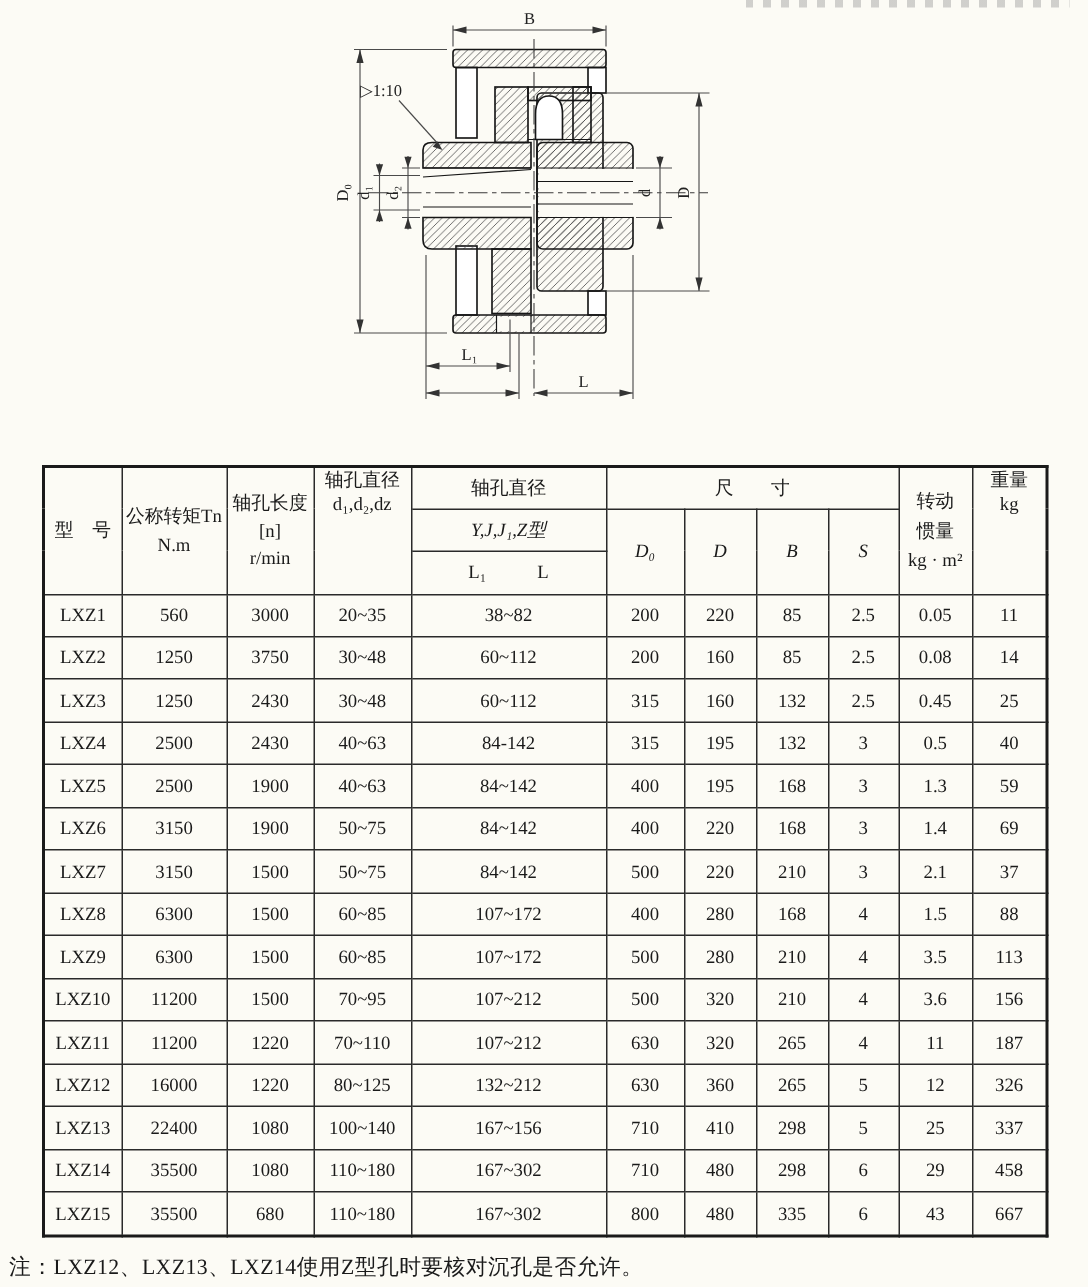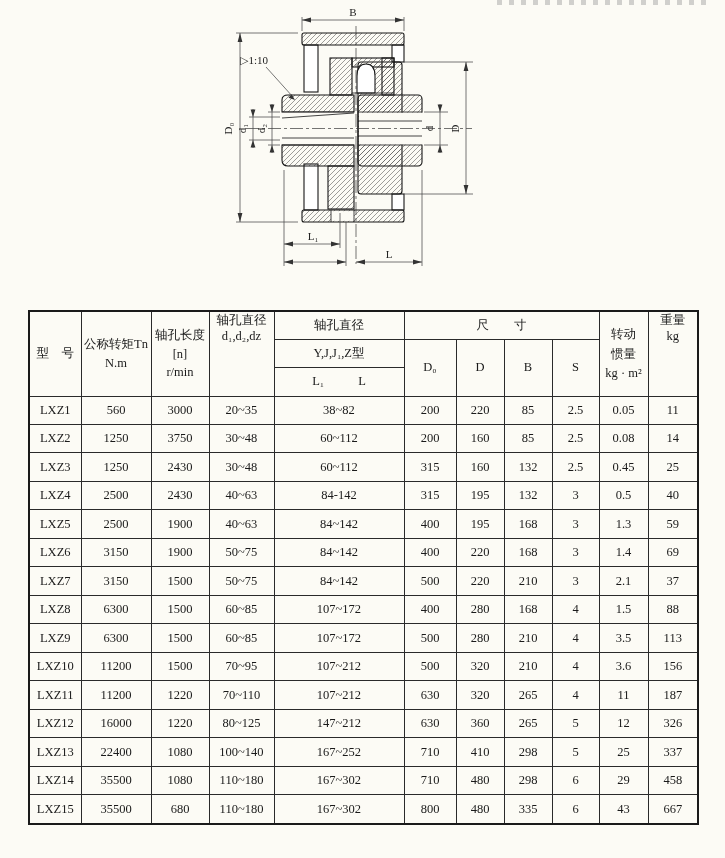--- a/index.html
+++ b/index.html
@@ -41,21 +41,21 @@
     font-size:12.5px;
   }
   table.spec th,table.spec td{
     border:1px solid #2a2a2a;
     text-align:center;vertical-align:middle;
     padding:0;font-weight:normal;
     overflow:hidden;
   }
   table.spec{border:2px solid #1a1a1a;}
   thead tr.h1{height:28px;}
-  thead tr.h2{height:28px;}
+  thead tr.h2{height:28px;font-style:italic;}
   thead tr.h3{height:29px;}
   .vstack{display:flex;flex-direction:column;justify-content:flex-start;height:100%;}
   .vstack.tight{justify-content:center;gap:3px;}
   .l1l{display:flex;justify-content:center;gap:34px;}
   td{height:27px;}
 
   .footnote{
     position:absolute;top:835px;left:6px;width:712px;
     font-size:14.5px;letter-spacing:.3px;
   }
@@ -408,35 +408,35 @@
           <td>4</td>
           <td>11</td>
           <td>187</td>
         </tr>
 
         <tr>
           <td>LXZ12</td>
           <td>16000</td>
           <td>1220</td>
           <td>80~125</td>
-          <td>147~212</td>
+          <td>132~212</td>
           <td>630</td>
           <td>360</td>
           <td>265</td>
           <td>5</td>
           <td>12</td>
           <td>326</td>
         </tr>
 
         <tr>
           <td>LXZ13</td>
           <td>22400</td>
           <td>1080</td>
           <td>100~140</td>
-          <td>167~252</td>
+          <td>167~156</td>
           <td>710</td>
           <td>410</td>
           <td>298</td>
           <td>5</td>
           <td>25</td>
           <td>337</td>
         </tr>
 
         <tr>
           <td>LXZ14</td>
@@ -461,14 +461,15 @@
           <td>800</td>
           <td>480</td>
           <td>335</td>
           <td>6</td>
           <td>43</td>
           <td>667</td>
         </tr>
       </tbody>
   </table>
 
+  <div class="footnote">注：LXZ12、LXZ13、LXZ14使用Z型孔时要核对沉孔是否允许。</div>
 
 </div>
 
 </body></html>

